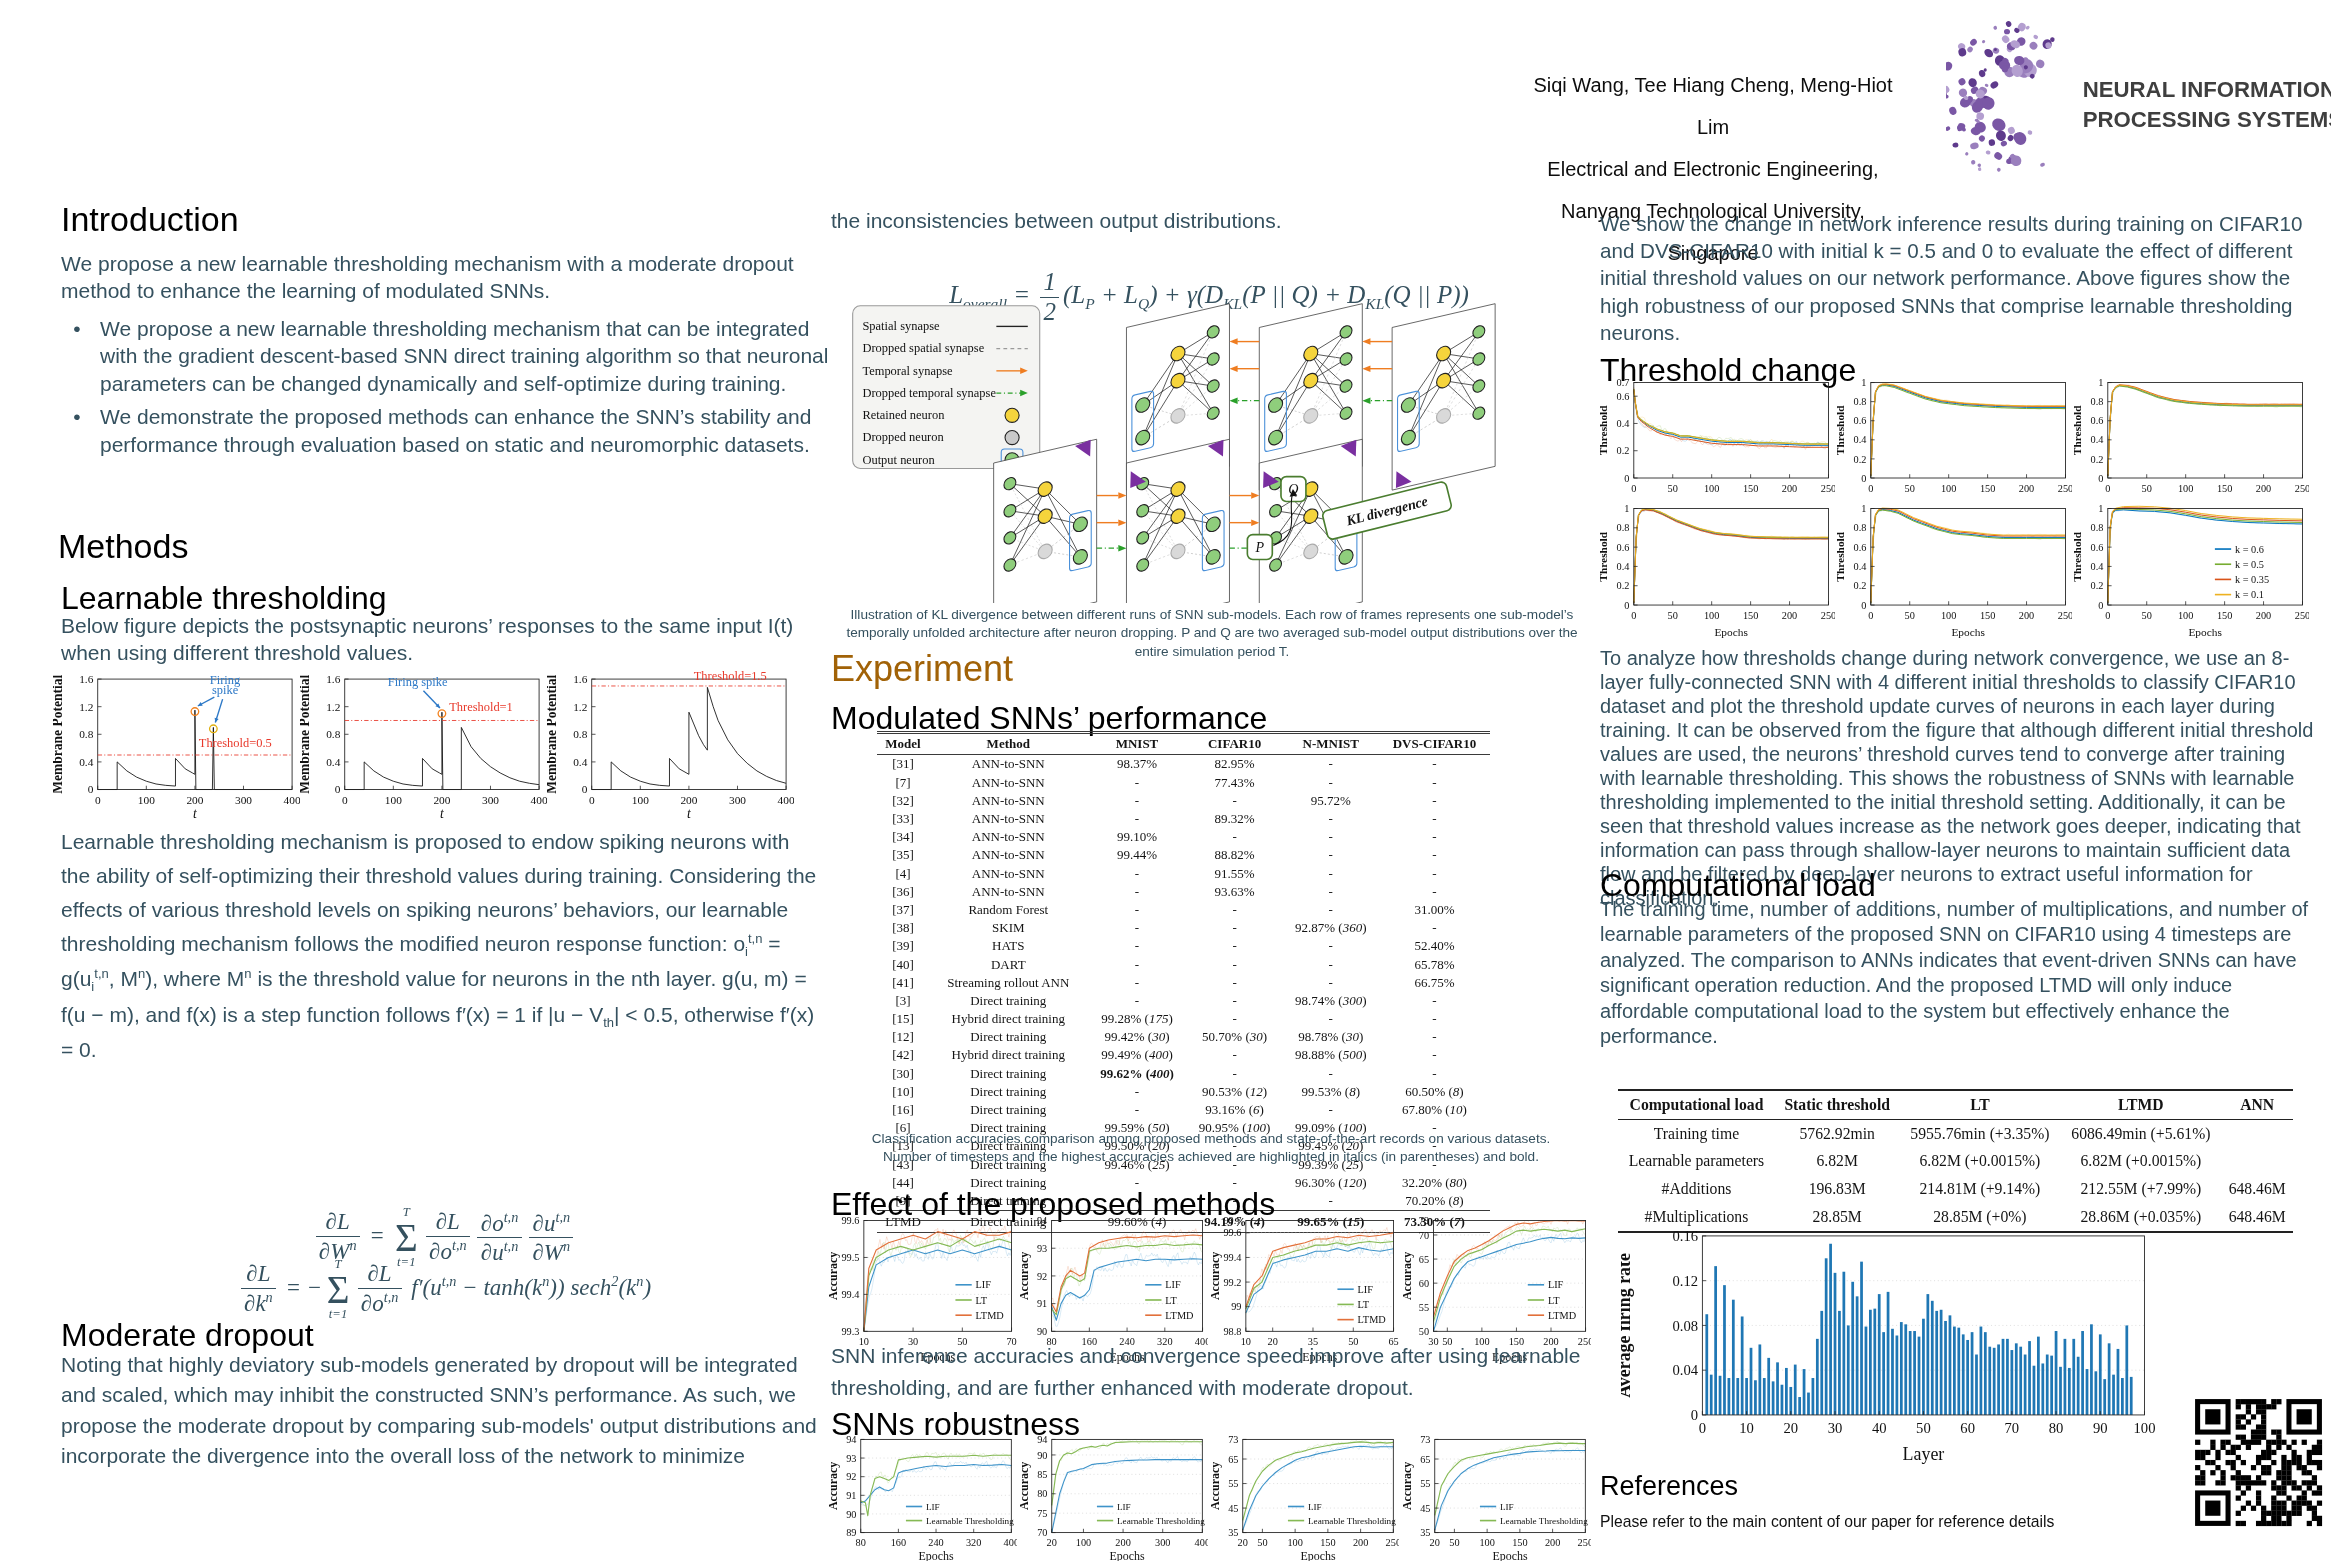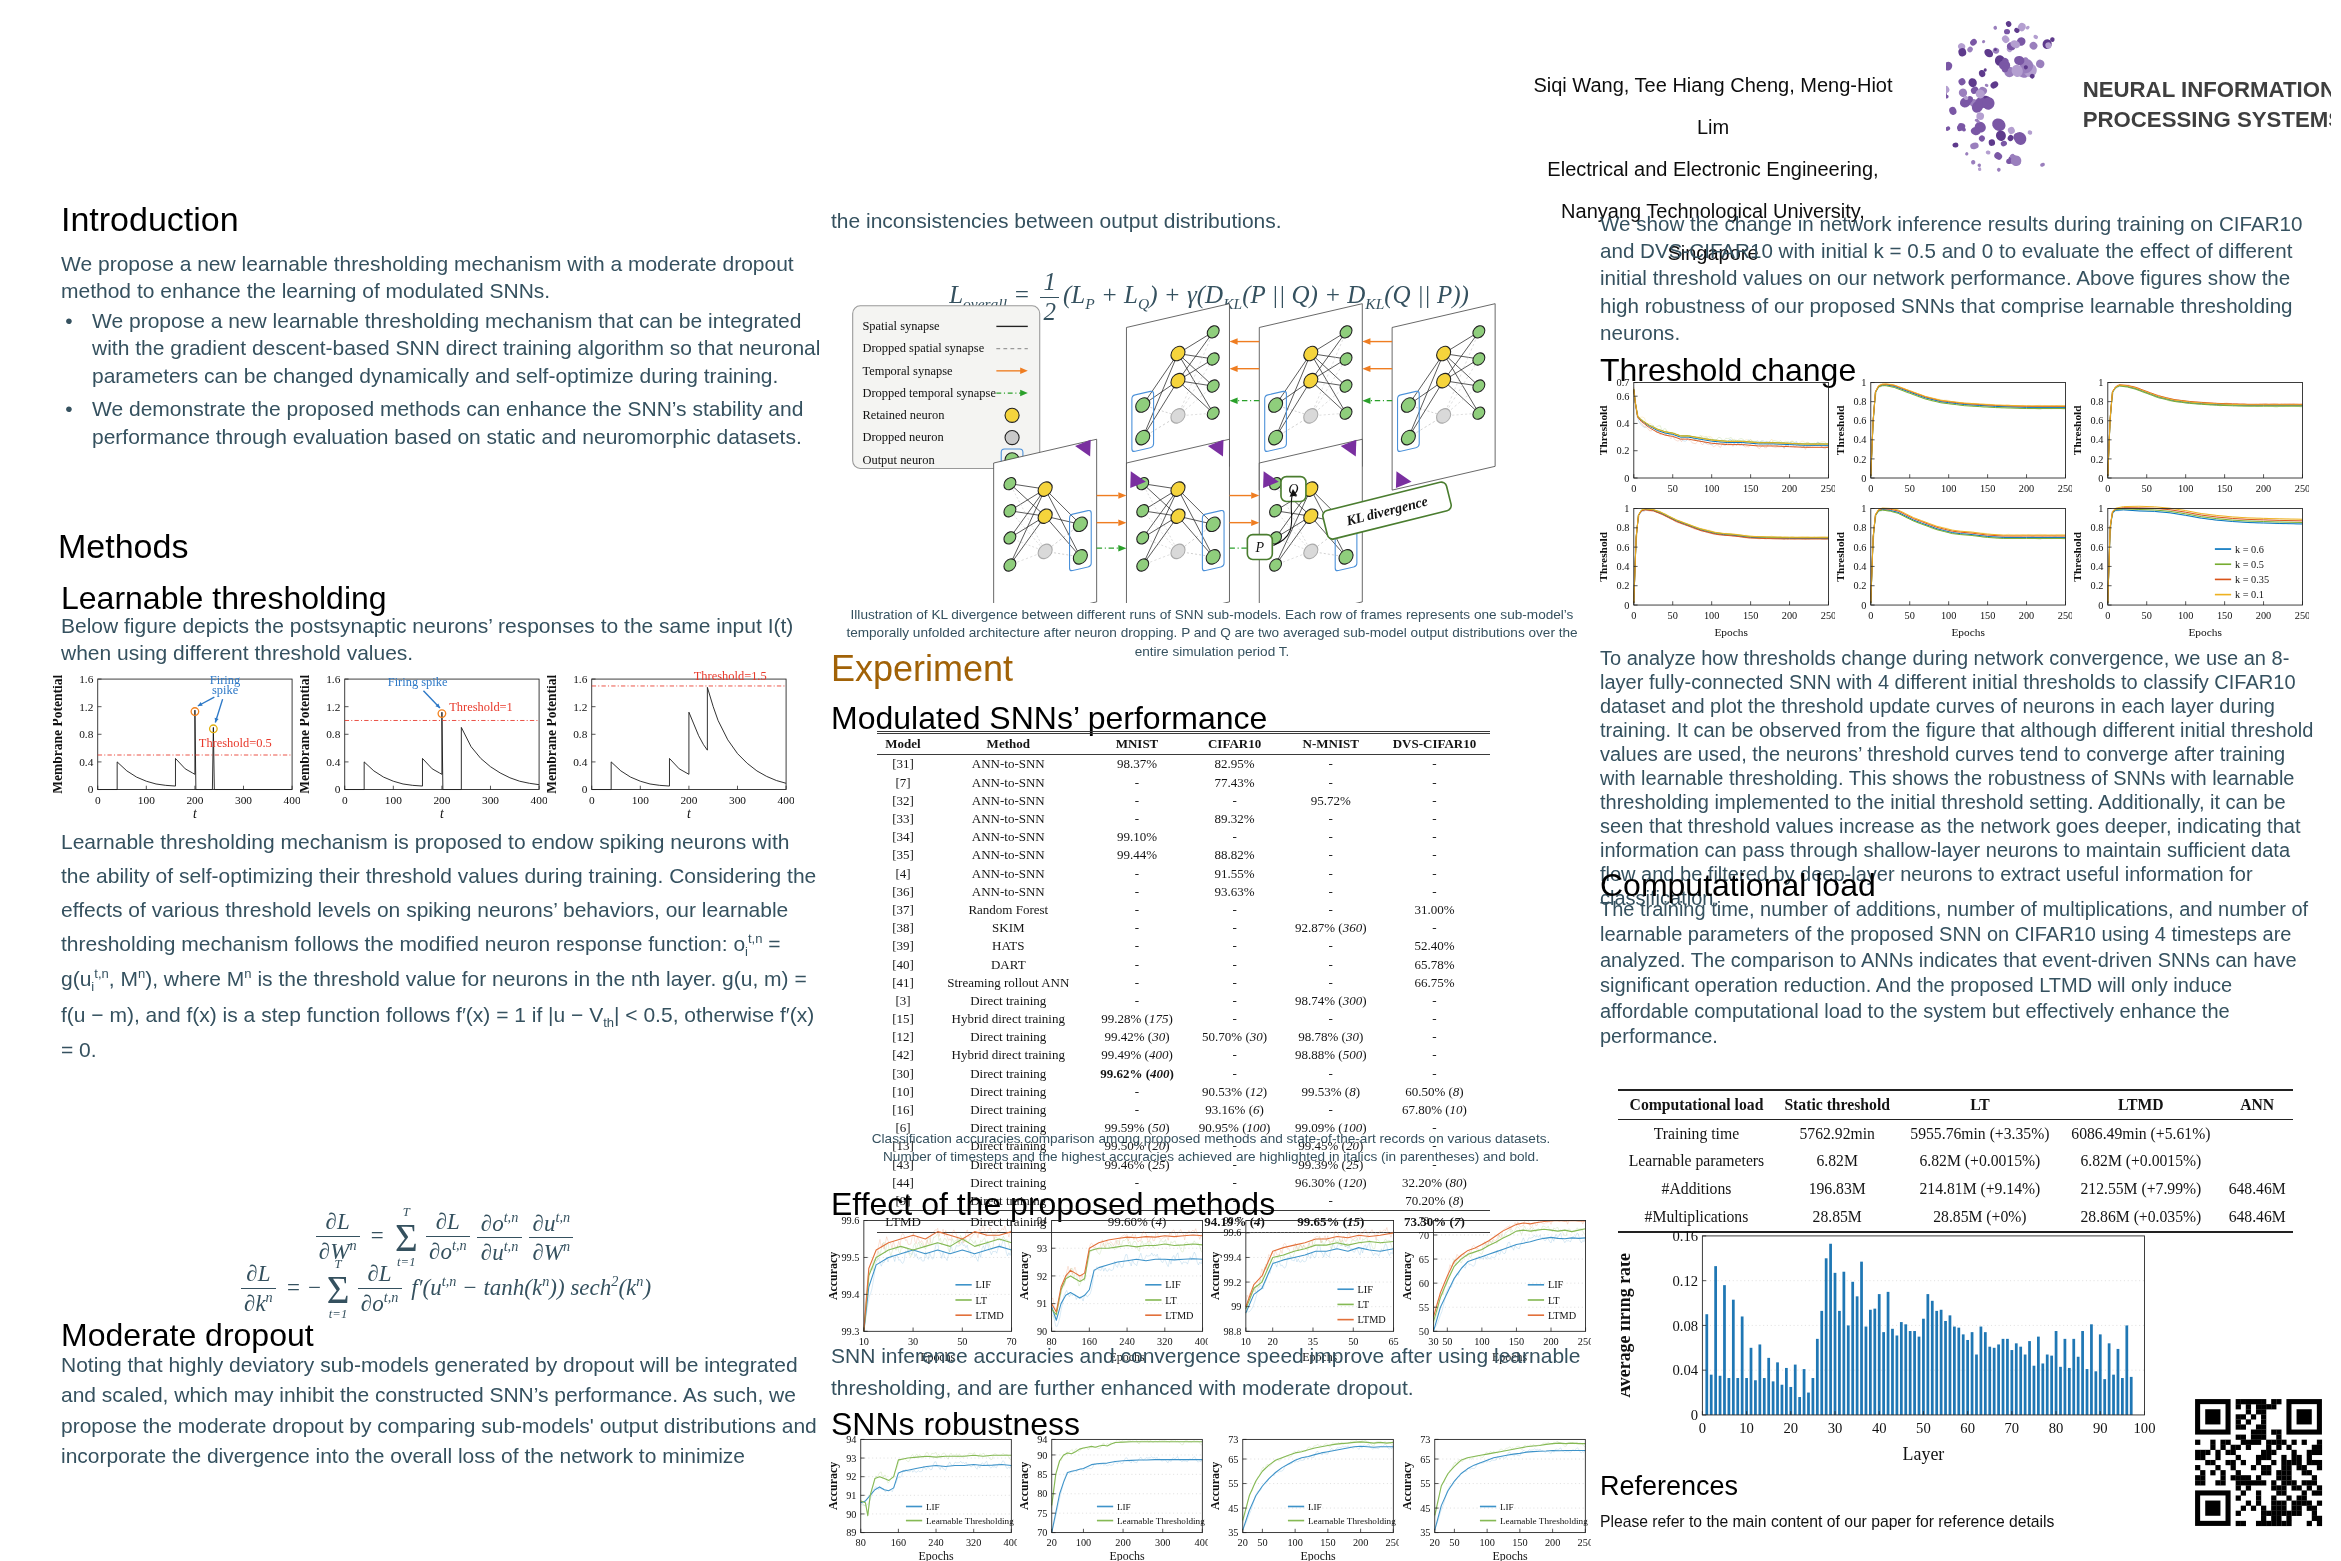--- a/index.html
+++ b/index.html
@@ -11,21 +11,21 @@
   .h2{font-size:32px;color:#000;font-weight:500;}
   .body{font-size:21px;line-height:1.3;}
   .body-loose{font-size:21px;line-height:1.62;}
   .body-md{font-size:21px;line-height:1.45;}
   .body-r1{font-size:20.6px;line-height:1.32;}
   .body-r2{font-size:20px;line-height:1.2;}
   .body-r3{font-size:20px;line-height:1.27;}
   .cap{font-size:13.6px;line-height:1.35;color:#35515f;text-align:center;}
   .title{font-size:46px;line-height:1.26;color:#0d0d0d;font-weight:500;}
   .authors{font-size:20px;line-height:2.1;color:#0d0d0d;text-align:center;}
-  .bullets{list-style:none;margin:0;padding:0;}
+  .bullets{list-style:none;margin:8px;padding:0;}
   .bullets li{position:relative;padding-left:31px;margin-bottom:6.5px;}
   .bullets li::before{content:"\2022";position:absolute;left:4.3px;top:0;}
   .eq{font-family:"Liberation Serif","DejaVu Serif",serif;font-style:italic;font-size:23px;color:#35515f;}
   .eq .frac{display:inline-flex;flex-direction:column;vertical-align:middle;margin:0 3.8px;text-align:center;line-height:1.15;}
   .eq .fn{border-bottom:1.1px solid currentColor;padding:0 3.3px;}
   .eq .fd{padding:0 3.3px;}
   .eq .sum{display:inline-flex;flex-direction:column;align-items:center;vertical-align:middle;margin:0 4.3px;font-style:normal;line-height:1;}
   .eq .ss{font-size:1.7em;line-height:0.95;}
   .eq .st,.eq .sb2{font-size:0.55em;font-style:italic;}
   sup,sub{font-size:0.62em;}

